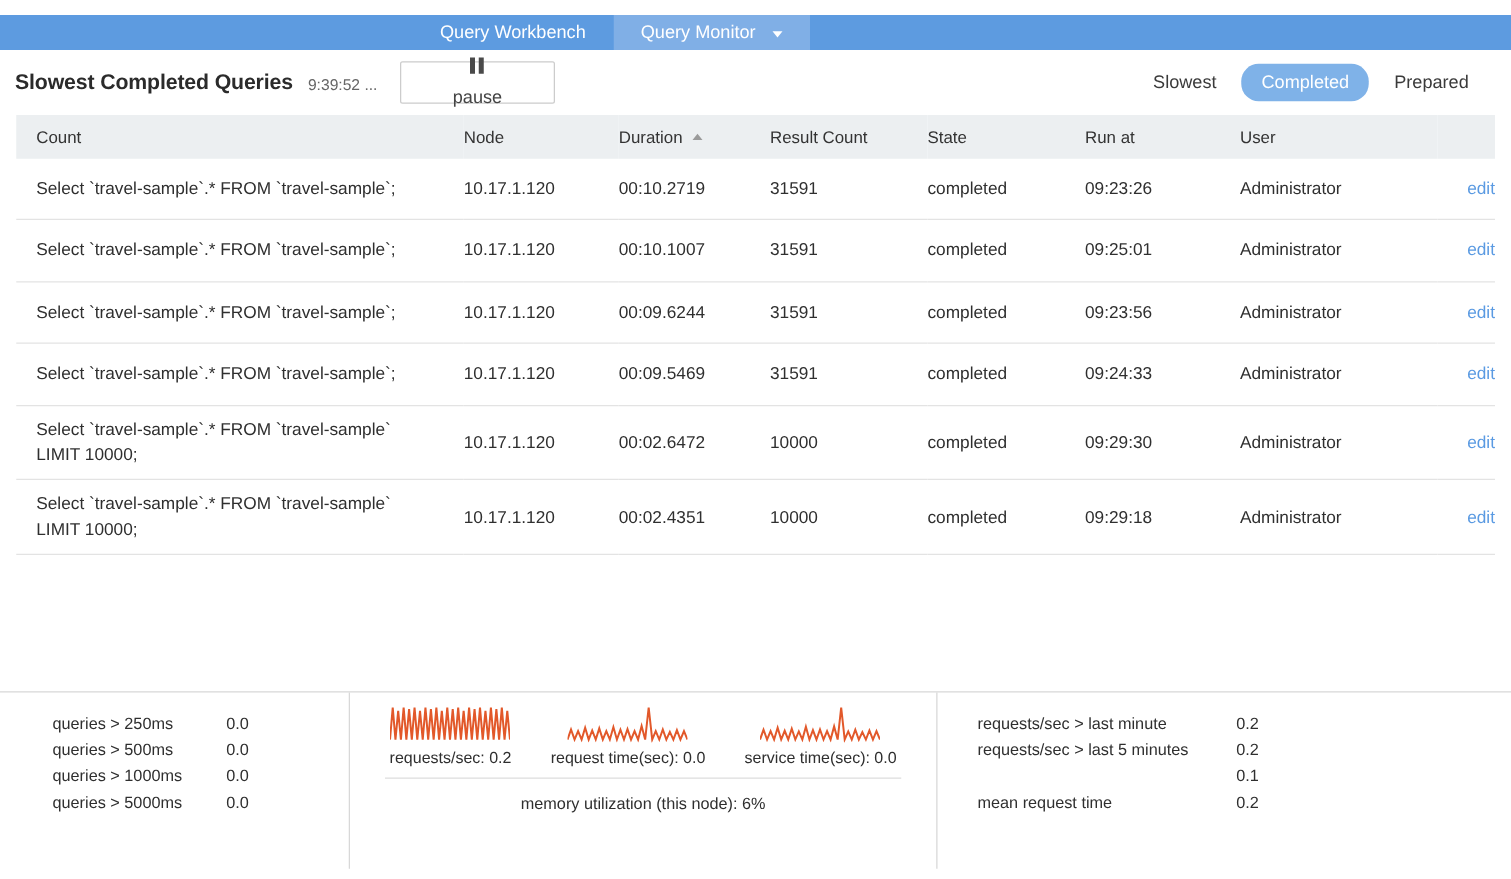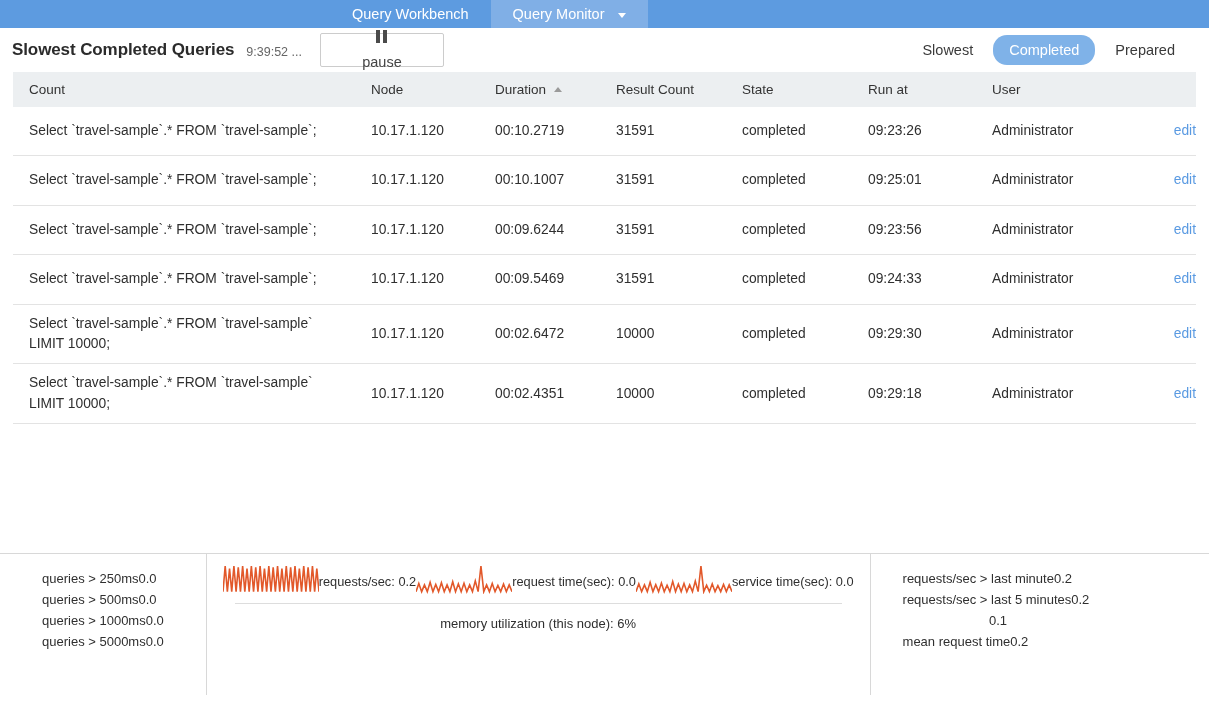--- a/index.html
+++ b/index.html
@@ -12,20 +12,21 @@
   }
 
   
   .navbar {
     height: 28px;
     background: #5d9be0;
     display: flex;
     align-items: flex-end;
     justify-content: center;
     position: relative;
+    margin-top: 12px;
   }
   .nav-spacer { flex: 0 0 330px; }
   .nav-tab {
     display: flex;
     align-items: center;
     justify-content: center;
     gap: 14px;
     color: #ffffff;
     font-size: 14.5px;
     padding: 0 22px;
@@ -39,21 +40,21 @@
     border-left: 4.5px solid transparent;
     border-right: 4.5px solid transparent;
     border-top: 5px solid #ffffff;
     display: inline-block;
     margin-top: 2px;
   }
   .nav-fill { flex: 1 1 auto; }
 
   
   .titlebar {
-    height: 44px;
+    height: 52px;
     display: flex;
     align-items: center;
     padding: 0 14px 0 12px;
     position: relative;
   }
   .title-main {
     font-size: 17px;
     font-weight: bold;
     color: #2b2b2b;
     letter-spacing: -0.1px;
@@ -209,20 +210,21 @@
   .f-right .kv-row .v { width: 40px; }
 
   .spark-row {
     display: flex;
     justify-content: space-around;
     align-items: flex-end;
     padding: 0 16px;
   }
   .spark-cell {
     display: flex;
+    flex-direction: column;
     align-items: center;
     justify-content: space-between;
   }
   .spark-cell svg { display: block; }
   .spark-label {
     font-size: 12.8px;
     color: #2f2f2f;
     margin-top: 4px;
     white-space: nowrap;
   }

